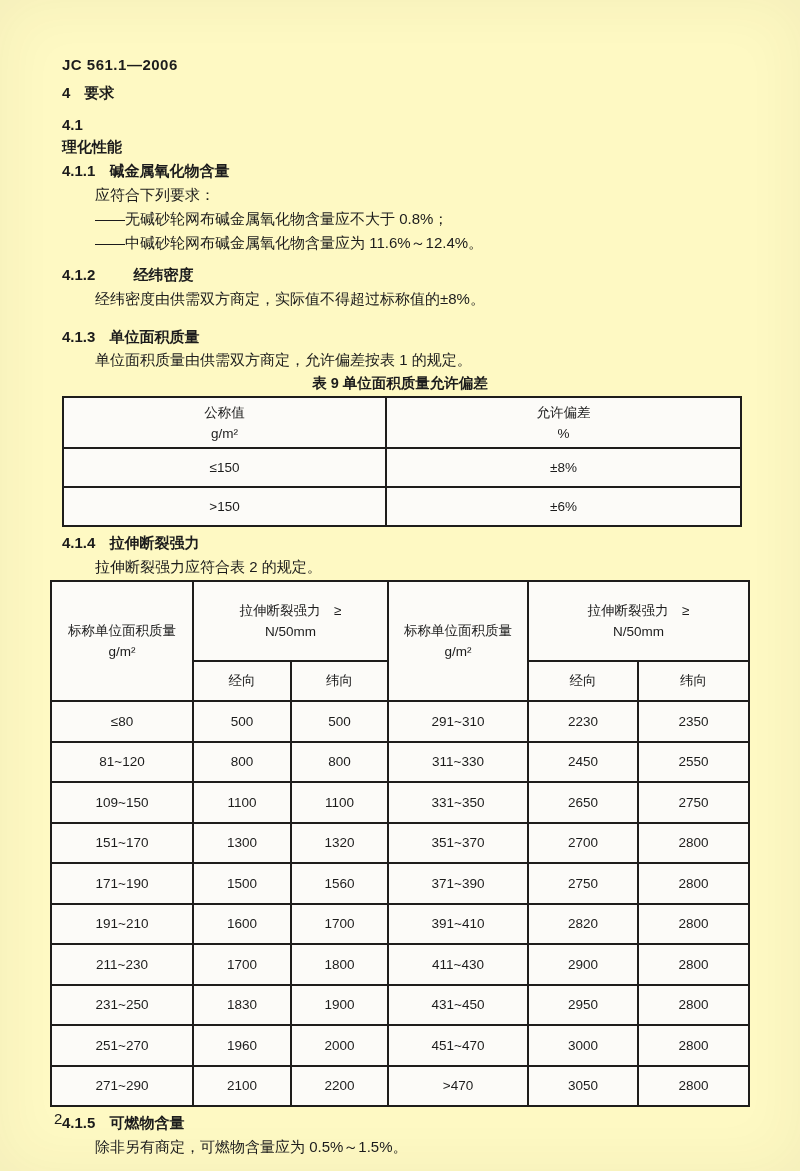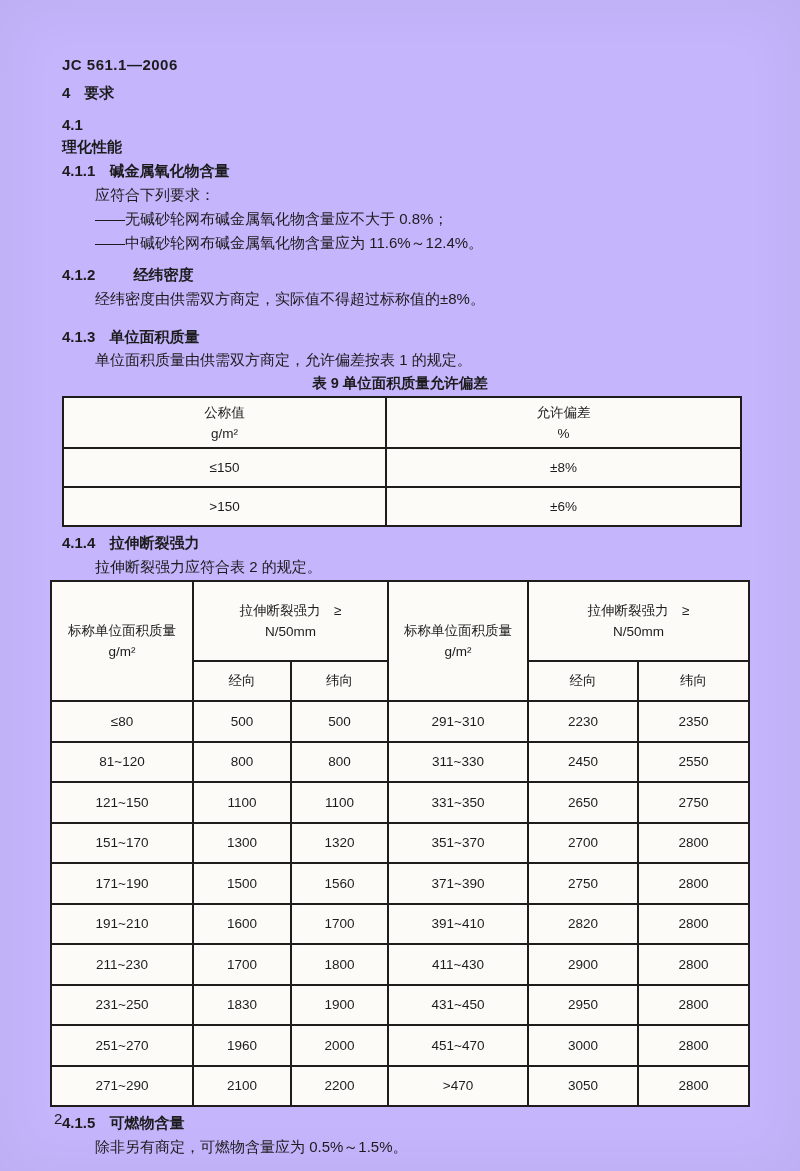--- a/index.html
+++ b/index.html
@@ -4,21 +4,21 @@
 <style>
   html, body { margin: 0; padding: 0; }
   body {
     width: 800px; height: 1171px;
     background: #f4f3ef;
     font-family: "Liberation Sans", "DejaVu Sans", sans-serif;
   }
   .page {
     position: relative;
     width: 800px; height: 1171px;
-    background: #c4b5fd;
+    background: #fef9c3;
     color: #1c1c1c;
     box-shadow: inset 0 0 60px rgba(60,55,40,0.06);
     overflow: hidden;
   }
   .doc-code {
     margin: 54px 0 0 62px;
     font-size: 15px; line-height: 22px; font-weight: 700;
     letter-spacing: 0.5px;
   }
   .heading {
@@ -195,21 +195,21 @@
         </tr>
         <tr>
           <td>81~120</td>
           <td>800</td>
           <td>800</td>
           <td>311~330</td>
           <td>2450</td>
           <td>2550</td>
         </tr>
         <tr>
-          <td>121~150</td>
+          <td>109~150</td>
           <td>1100</td>
           <td>1100</td>
           <td>331~350</td>
           <td>2650</td>
           <td>2750</td>
         </tr>
         <tr>
           <td>151~170</td>
           <td>1300</td>
           <td>1320</td>

